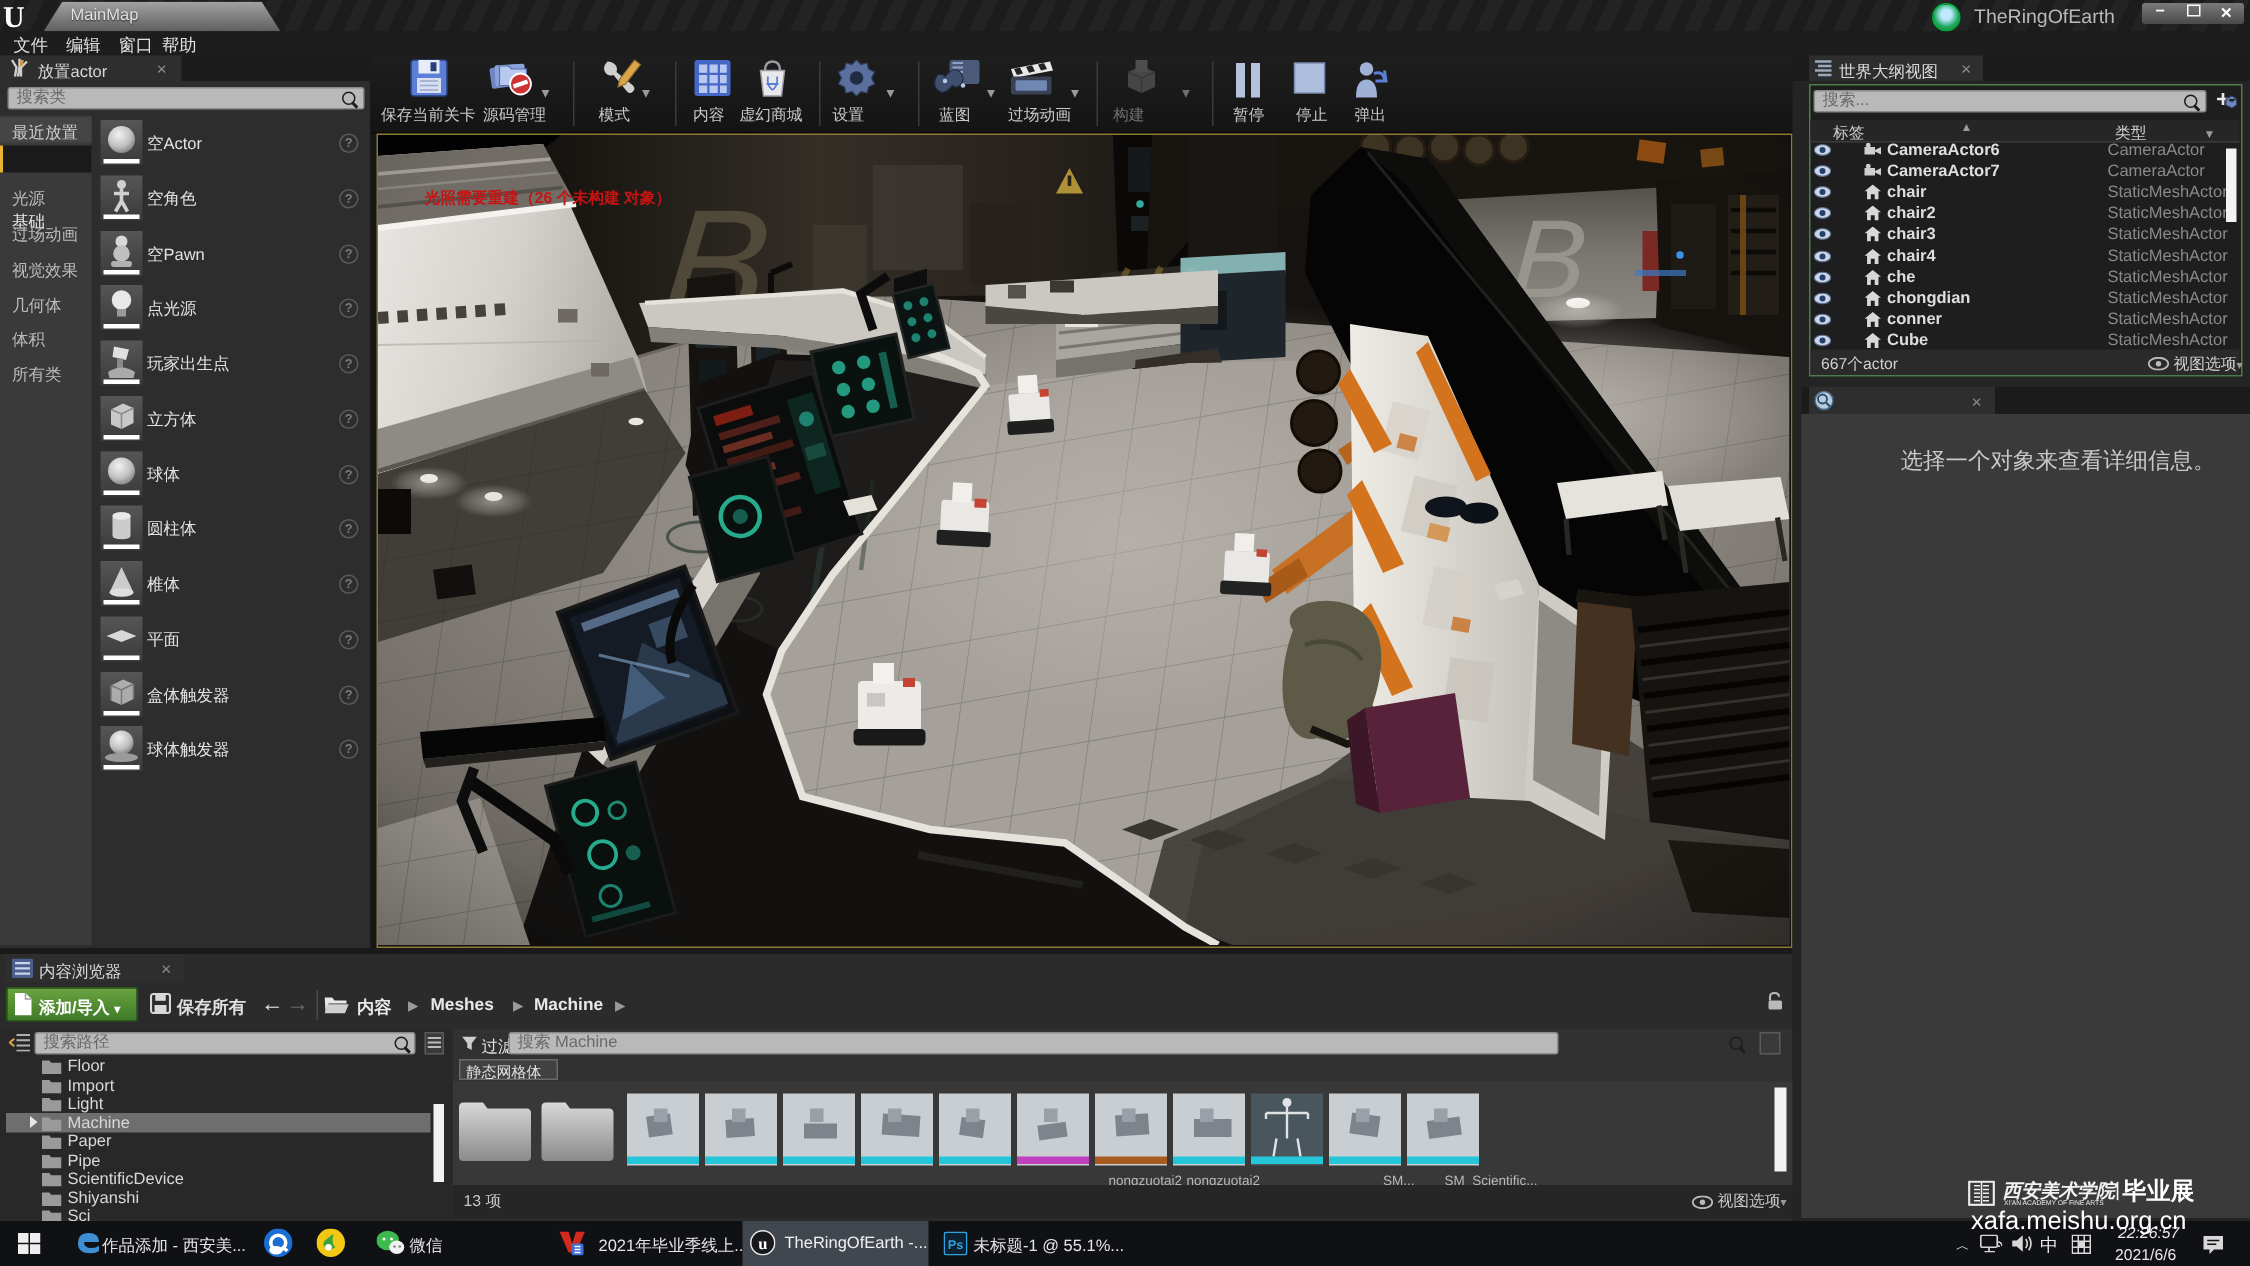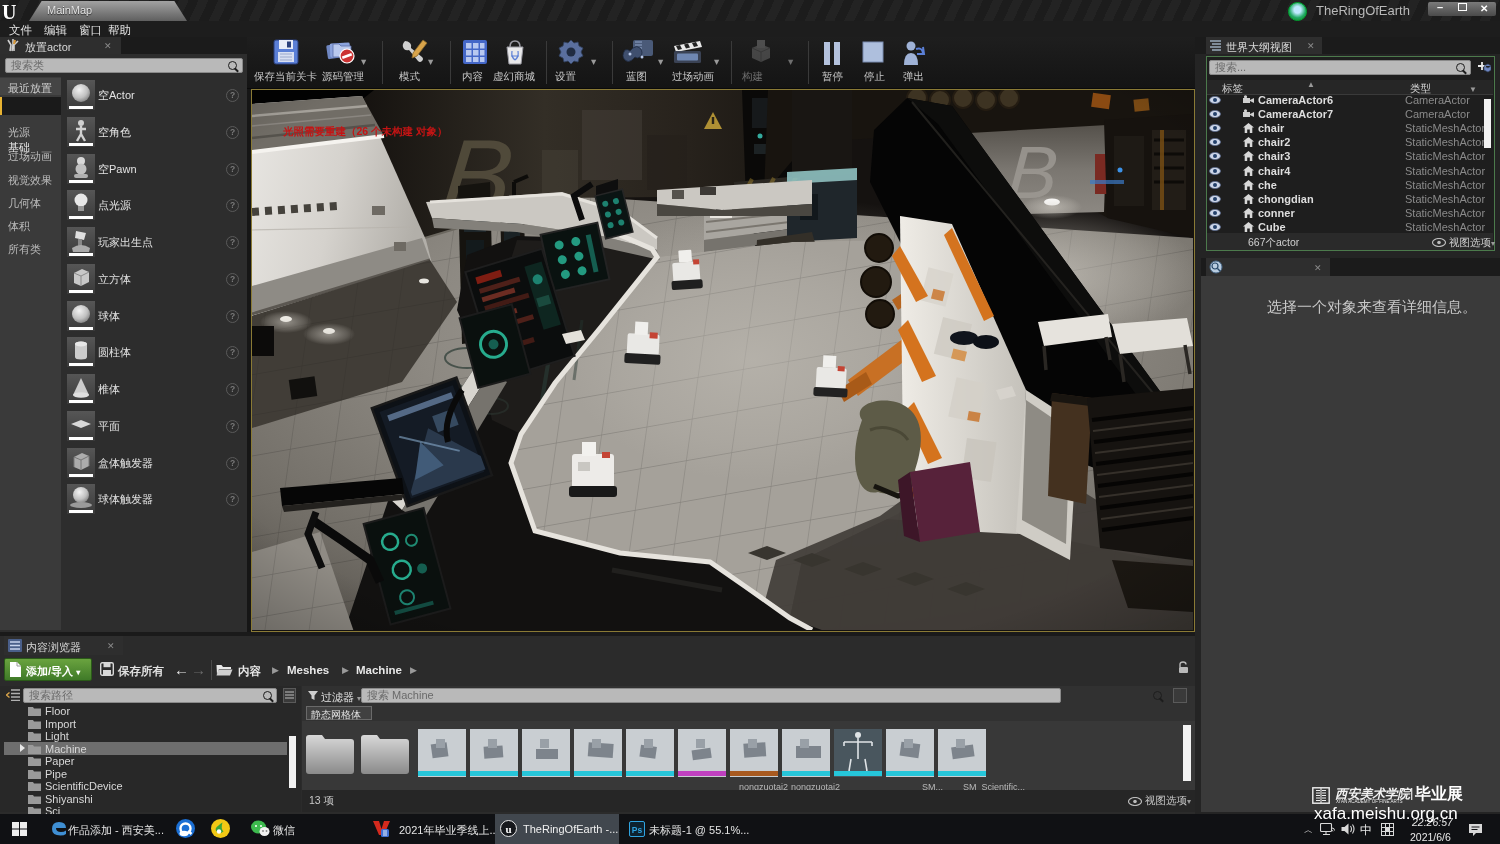--- a/index.html
+++ b/index.html
@@ -742,21 +742,21 @@
       </svg>
       <svg class="ab" style="left:48px;top:185.3px" width="11" height="10" viewBox="0 0 11 10">
         <path d="M5.5 0 L11 4.5 H9.3 V10 H6.8 V6.5 H4.2 V10 H1.7 V4.5 H0 Z" fill="#d8d8d8"></path>
       </svg>
       <div class="ab" style="left:63px;top:184.3px;color:#dedede;font-size:11px;font-weight:bold;">Cube</div>
       <div class="ab" style="left:210px;top:184.3px;color:#8a8a8a;font-size:11px;">StaticMeshActor</div>
     </div>
   <div class="ab" style="left:289px;top:62px;width:7px;height:49px;background:#f2f2f2;"></div>
 
   <div class="ab" style="left:12px;top:196px;width:286px;height:17px;background:#2a2a2a;"></div>
-  <div class="ab" style="left:19px;top:199px;color:#d0d0d0;font-size:10.5px;margin-left:34px;">667个actor</div>
+  <div class="ab" style="left:19px;top:199px;color:#d0d0d0;font-size:10.5px;">667个actor</div>
   <svg class="ab" style="left:237px;top:201px;" width="14" height="9" viewBox="0 0 14 9">
     <ellipse cx="7" cy="4.5" rx="6.5" ry="4" fill="none" stroke="#bbb" stroke-width="1.2"></ellipse>
       <circle cx="7" cy="4.5" r="1.8" fill="#bbb"></circle>
   </svg>
   <div class="ab" style="left:254px;top:199px;color:#d0d0d0;font-size:10.5px;">视图选项<span style="font-size:8px;color:#9a9a9a;">▾</span></div>
 
   <div class="ab" style="left:6px;top:221px;width:299px;height:18px;background:#1b1b1b;"></div>
   <div class="ab" style="left:11px;top:221px;width:124px;height:18px;background:#2e2e2e;"></div>
   <svg class="ab" style="left:14px;top:223px;" width="14" height="14" viewBox="0 0 14 14">
     <circle cx="7" cy="7" r="6" fill="#b8cce0" stroke="#4a6a8a" stroke-width="1"></circle>
@@ -860,21 +860,21 @@
       </svg>
       <div class="ab" style="left:45px;top:173px;color:#d8d8d8;font-size:11px;">Sci</div>
     </div>
   <div class="ab" style="left:289px;top:104px;width:7px;height:52px;background:#f2f2f2;"></div>
 
   <div class="ab" style="left:302px;top:54px;width:893px;height:126px;background:#313131;"></div>
   <svg class="ab" style="left:308px;top:59px;" width="10" height="10" viewBox="0 0 10 10">
       <path d="M0 0 h10 L6.5 4.5 V9 L3.5 7.5 V4.5 Z" fill="#cfcfcf"></path>
     </svg>
   <div class="ab" style="left:321px;top:58px;color:#e0e0e0;font-size:11px;">过滤器 <span style="font-size:8px;color:#9a9a9a;">▾</span></div>
-  <div class="sbox" style="left:361px;top:56px;width:700px;height:15px;">搜索 Machine</div>
+  <div class="sbox" style="left:339px;top:56px;width:700px;height:15px;">搜索 Machine</div>
   <div class="mag" style="left:1153px;top:59px;"></div>
   <div class="ab" style="left:1173px;top:56px;width:14px;height:15px;background:#3a3a3a;border:1px solid #5a5a5a;box-sizing:border-box;"></div>
 
   <div class="ab" style="left:306px;top:74px;width:66px;height:14px;background:#414141;border:1px solid #6a6a6a;box-sizing:border-box;"></div>
   <div class="ab" style="left:311px;top:76px;color:#e0e0e0;font-size:10px;">静态网格体</div>
 
   <div class="ab" style="left:302px;top:89px;width:893px;height:69px;background:#383838;"></div>
   <div id="assets">
       <svg class="ab" style="left:305px;top:101px" width="50" height="42" viewBox="0 0 50 42">
         <path d="M1 5 q0 -3 3 -3 h13 l3 4 h26 q3 0 3 3 v29 q0 3 -3 3 h-42 q-3 0 -3 -3 z" fill="url(#fg)"></path>

